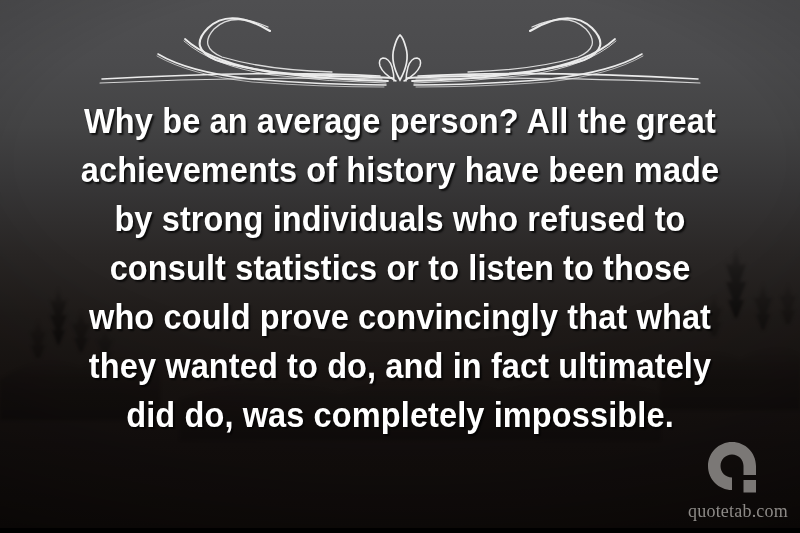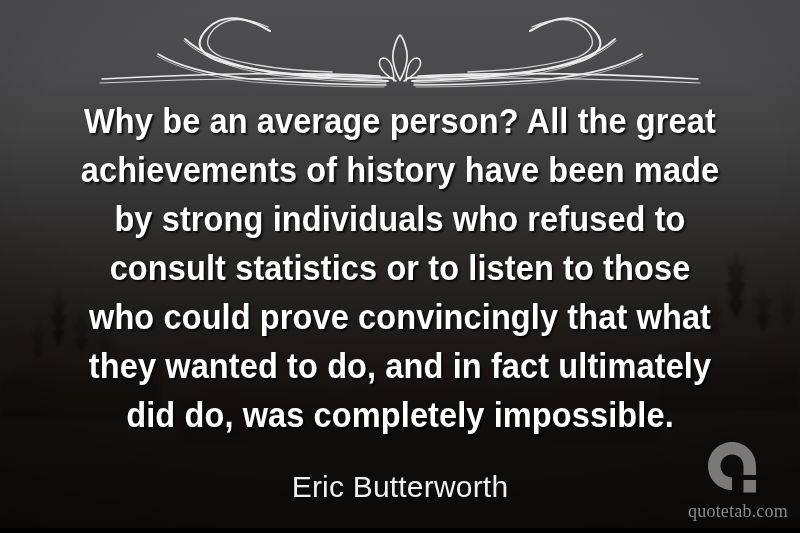--- a/index.html
+++ b/index.html
@@ -202,21 +202,20 @@
   <div id="quote">
     <div class="qline">Why be an average person? All the great</div>
     <div class="qline">achievements of history have been made</div>
     <div class="qline">by strong individuals who refused to</div>
     <div class="qline">consult statistics or to listen to those</div>
     <div class="qline">who could prove convincingly that what</div>
     <div class="qline">they wanted to do, and in fact ultimately</div>
     <div class="qline">did do, was completely impossible.</div>
   </div>
 
-  <div id="author">Eric Butterworth</div>
 
   <div id="watermark">
     <svg id="wm-logo" viewBox="0 0 62 60">
       <g fill="#7b7876">
 
         <path d="M24 0 C10.7 0 0 10.7 0 24 C0 37.3 10.7 48 24 48 L24 35.5
                  C17.6 35.5 12.5 30.4 12.5 24 C12.5 17.6 17.6 12.5 24 12.5
                  C30.4 12.5 35.5 17.6 35.5 24 L35.5 33 L48 33 L48 24
                  C48 10.7 37.3 0 24 0 Z"></path>
 

